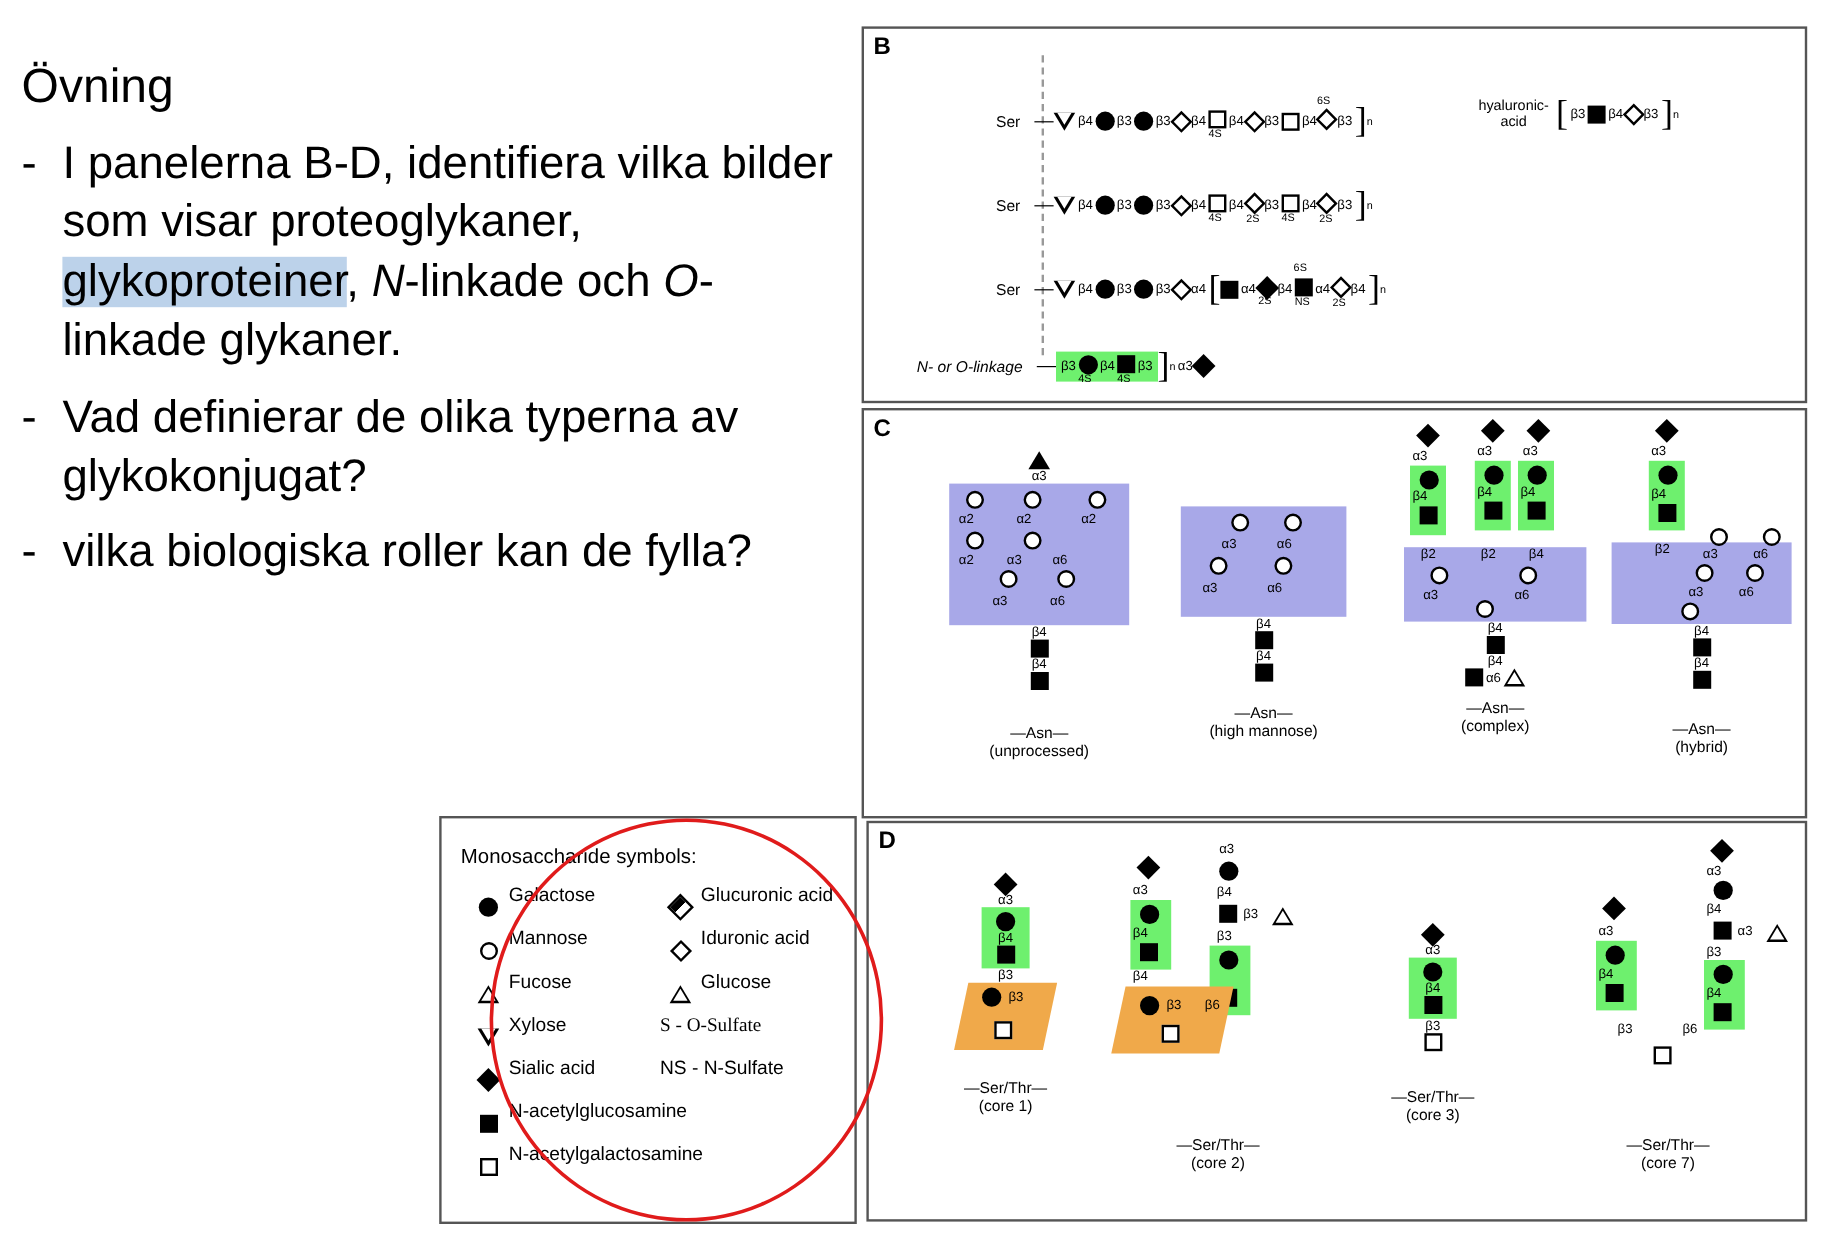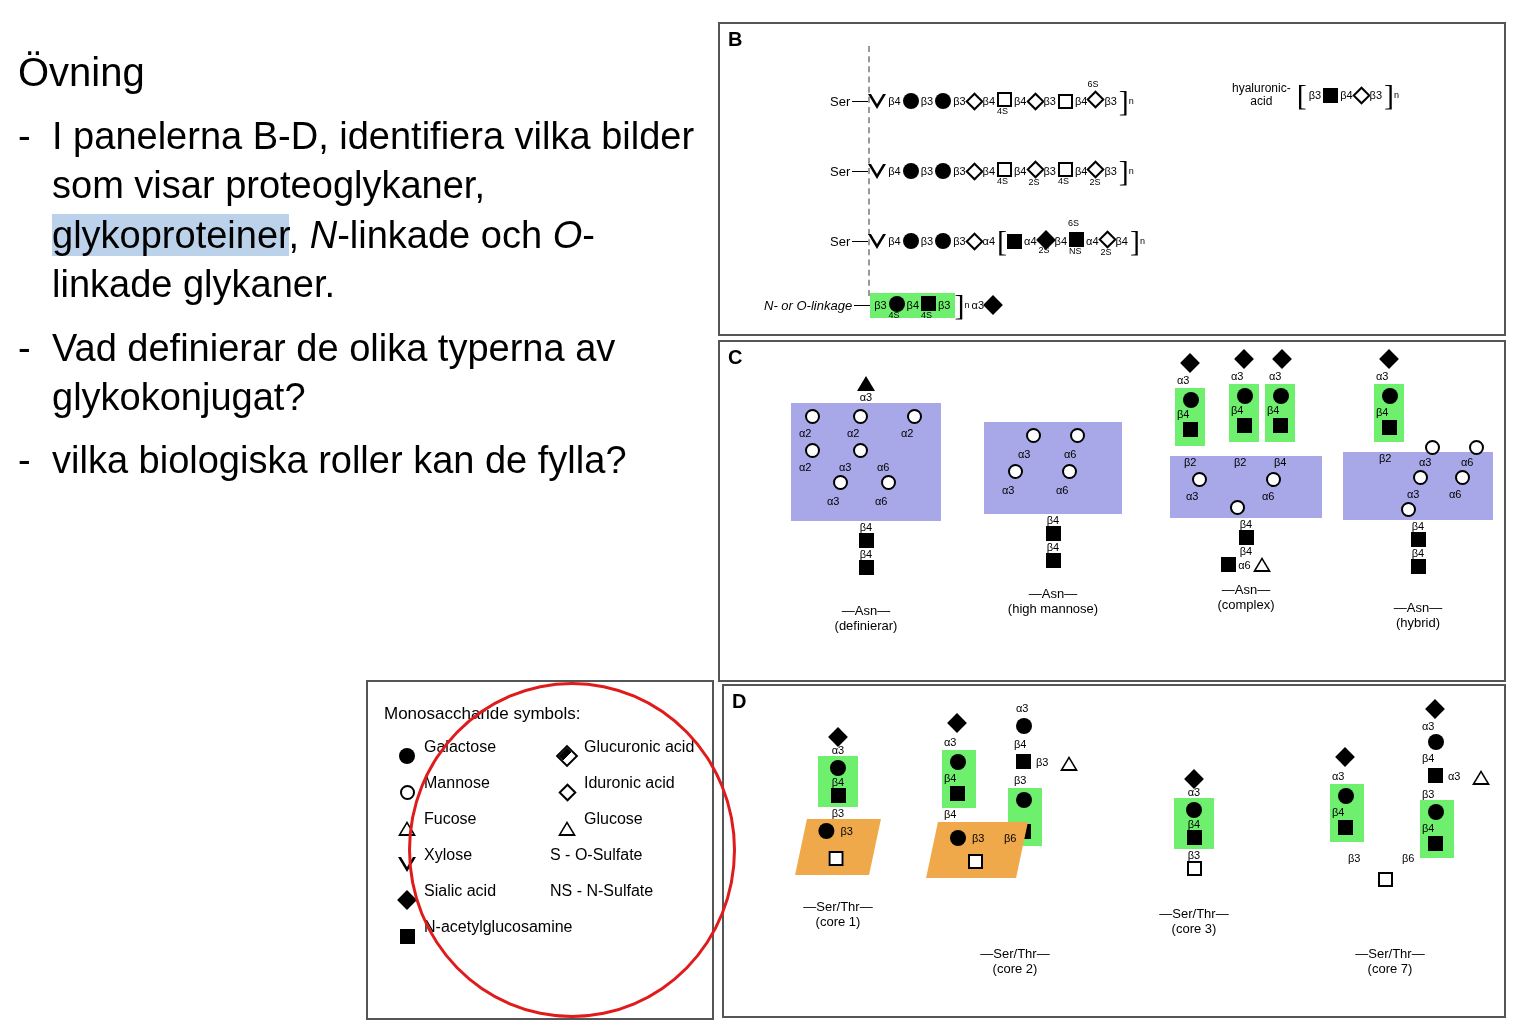--- a/index.html
+++ b/index.html
@@ -61,21 +61,21 @@
   .tri-u{width:0;height:0;border-left:9px solid transparent;border-right:9px solid transparent;border-bottom:15px solid #000;}
   .tri-u-o{width:0;height:0;border-left:9px solid transparent;border-right:9px solid transparent;border-bottom:15px solid #000;position:relative;}
   .tri-u-o:after{content:"";position:absolute;left:-6px;top:3px;width:0;height:0;border-left:6px solid transparent;border-right:6px solid transparent;border-bottom:10px solid #fff;}
   .tri-d-o{width:0;height:0;border-left:9px solid transparent;border-right:9px solid transparent;border-top:15px solid #000;position:relative;}
   .tri-d-o:after{content:"";position:absolute;left:-6px;top:-15px;width:0;height:0;border-left:6px solid transparent;border-right:6px solid transparent;border-top:10px solid #fff;}
 
   
   .brow{position:absolute;display:flex;align-items:center;font-size:12px;color:#000;}
   .lnk{font-size:11px;padding:0 2px;}
   .bond{width:16px;height:1px;background:#000;}
-  .ser-label{font-size:13px;margin-right:2px;}
+  .ser-label{font-size:13px;margin-right:12px;}
   .dashline{position:absolute;left:868px;top:44px;height:244px;border-left:2px dashed #999;}
   .brk{font-size:30px;line-height:1;color:#000;font-family:"Liberation Serif",serif;}
   .sub{font-size:9px;vertical-align:sub;}
   .sup{font-size:9px;vertical-align:super;}
   .hl-green{background:#6ef06e;}
   .hl-purple{background:#a8a8e8;}
   .hl-orange{background:#f0a94a;}
 
   
   .ccol{position:absolute;text-align:center;font-size:12px;color:#000;}
@@ -233,21 +233,21 @@
         <span class="g circ-o" style="position:absolute;left:90px;top:72px;"></span>
         <span class="lbl" style="position:absolute;left:36px;top:92px;">α3</span>
         <span class="lbl" style="position:absolute;left:84px;top:92px;">α6</span>
       </div>
       <span class="lbl">β4</span>
       <span class="g sq-f"></span>
       <span class="lbl">β4</span>
       <span class="g sq-f"></span>
     </div>
     <div class="cfoot" style="margin-top:28px;">—Asn—</div>
-    <div class="cfoot">(definierar)</div>
+    <div class="cfoot">(unprocessed)</div>
   </div>
 
   <div class="ccol" style="left:248px;top:80px;width:170px;">
     <div class="stackbox">
       <div class="hl-purple" style="width:138px;height:92px;position:relative;">
         <span class="g circ-o" style="position:absolute;left:42px;top:6px;"></span>
         <span class="g circ-o" style="position:absolute;left:86px;top:6px;"></span>
         <span class="lbl" style="position:absolute;left:34px;top:26px;">α3</span>
         <span class="lbl" style="position:absolute;left:80px;top:26px;">α6</span>
         <span class="g circ-o" style="position:absolute;left:24px;top:42px;"></span>
@@ -477,20 +477,26 @@
           <span class="g dia-f"></span>
         </span>
         <span class="lbl">Sialic acid</span>
       </div>
     <div class="legend-row">
         <span class="sym">
           <span class="g sq-f"></span>
         </span>
         <span class="lbl">N-acetylglucosamine</span>
       </div>
+    <div class="legend-row">
+        <span class="sym">
+          <span class="g sq-o"></span>
+        </span>
+        <span class="lbl">N-acetylgalactosamine</span>
+      </div>
   </div>
 
   <div class="legend-col c2">
     <div class="legend-row">
         <span class="sym">
           <span class="g" style="width:16px;height:16px;transform:rotate(45deg);border:2px solid #000;background:linear-gradient(to right,#000 50%,#fff 50%);box-sizing:border-box;"></span>
         </span>
         <span class="lbl">Glucuronic acid</span>
       </div>
     <div class="legend-row">
@@ -500,21 +506,21 @@
         <span class="lbl">Iduronic acid</span>
       </div>
     <div class="legend-row">
         <span class="sym">
           <span class="g tri-u-o"></span>
         </span>
         <span class="lbl">Glucose</span>
       </div>
     <div class="legend-row">
         <span class="sym"></span>
-        <span class="lbl" style="margin-left:-34px;">S - O-Sulfate</span>
+        <span class="lbl" style="margin-left:-34px;font-family:Liberation Serif, serif;">S - O-Sulfate</span>
       </div>
     <div class="legend-row">
         <span class="sym"></span>
         <span class="lbl" style="margin-left:-34px;">NS - N-Sulfate</span>
       </div>
   </div>
 </div>
 
 <div class="red-ellipse"></div>
 

